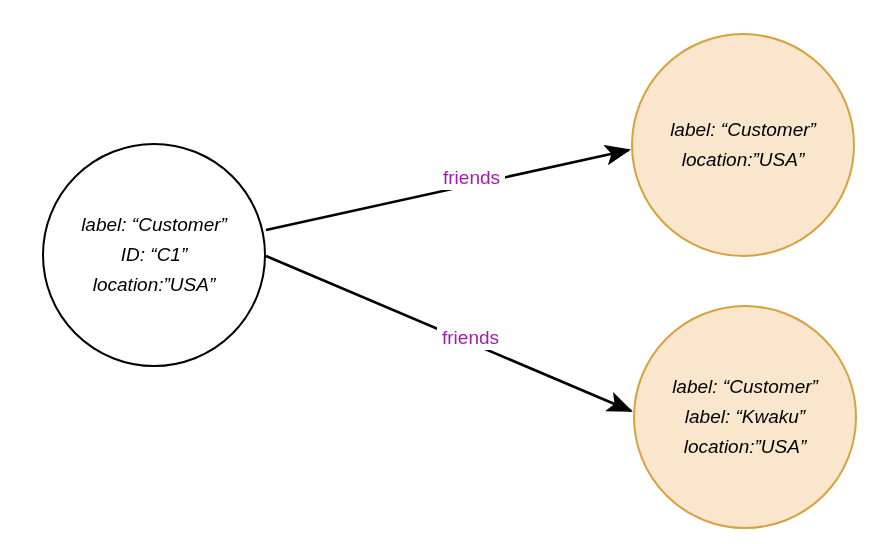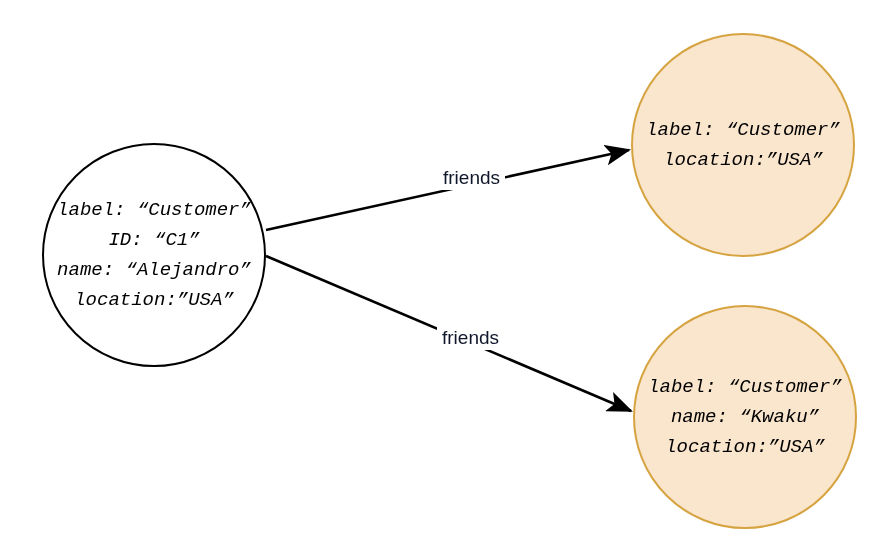--- a/index.html
+++ b/index.html
@@ -35,39 +35,39 @@
   }
   .node-white {
     background: #ffffff;
     border: 2px solid #000000;
   }
   .node-peach {
     background: #fae5cd;
     border: 2px solid #d6a341;
   }
   .node-props {
-    font-family: Liberation Mono, monospace;
+    font-family: Liberation Sans, sans-serif;
     font-style: italic;
     font-size: 19px;
     line-height: 30px;
     color: #000000;
     text-align: center;
     white-space: nowrap;
     user-select: none;
   }
   .prop-line {
     display: block;
   }
   .edge-label {
     position: absolute;
     font-family: "Liberation Sans", sans-serif;
     font-style: normal;
     font-size: 19px;
     line-height: 22px;
-    color: #0f172a;
+    color: #a21caf;
     background: #ffffff;
     padding: 1px 5px;
     white-space: nowrap;
     user-select: none;
   }
 </style>
 </head>
 <body>
 
 <div id="canvas">
@@ -79,36 +79,35 @@
       </marker>
     </defs>
     <line x1="266" y1="230" x2="629" y2="150" stroke="#000000" stroke-width="2.6" marker-end="url(#arrowhead)"></line>
     <line x1="266" y1="256" x2="631" y2="411" stroke="#000000" stroke-width="2.6" marker-end="url(#arrowhead)"></line>
   </svg>
 
   <div class="node node-white" style="left:42px; top:143px; width:224px; height:224px;">
     <div class="node-props">
       <span class="prop-line">label: “Customer”</span>
       <span class="prop-line">ID: “C1”</span>
-      <span class="prop-line">name: “Alejandro”</span>
       <span class="prop-line">location:”USA”</span>
     </div>
   </div>
 
   <div class="node node-peach" style="left:631px; top:33px; width:224px; height:224px;">
     <div class="node-props">
       <span class="prop-line">label: “Customer”</span>
       <span class="prop-line">location:”USA”</span>
     </div>
   </div>
 
   <div class="node node-peach" style="left:633px; top:305px; width:224px; height:224px;">
     <div class="node-props">
       <span class="prop-line">label: “Customer”</span>
-      <span class="prop-line">name: “Kwaku”</span>
+      <span class="prop-line">label: “Kwaku”</span>
       <span class="prop-line">location:”USA”</span>
     </div>
   </div>
 
   <div class="edge-label" style="left:438px; top:166px;">friends</div>
 
   <div class="edge-label" style="left:437px; top:326px;">friends</div>
 
 </div>
 

